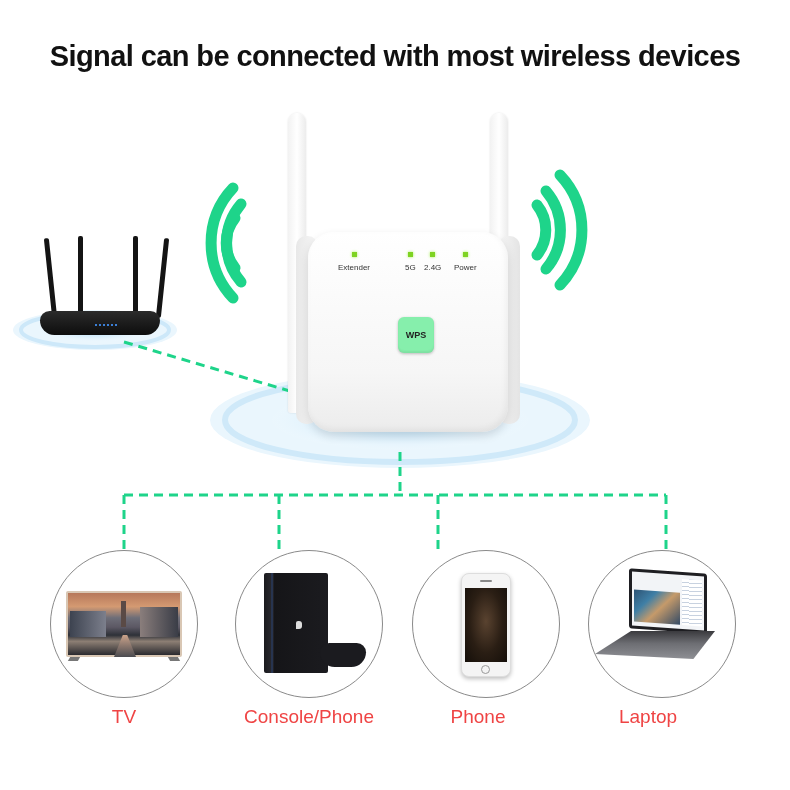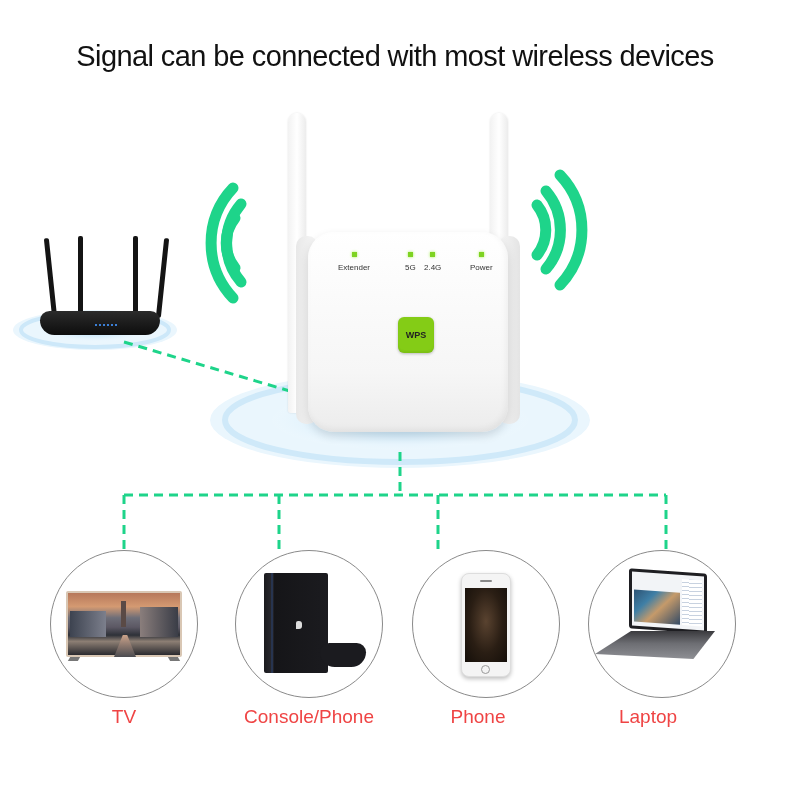--- a/index.html
+++ b/index.html
@@ -1,21 +1,21 @@
 <!DOCTYPE html>
 <html><head>
   <meta charset="utf-8">
   <style>
     * { margin: 0; padding: 0; box-sizing: border-box; }
     html, body { width: 790px; height: 790px; background: #ffffff; overflow: hidden; }
     body { position: relative; font-family: "Liberation Sans", sans-serif; color: #111; }
 
     .headline {
       position: absolute; left: 0; top: 40px; width: 790px; text-align: center;
-      font-size: 29px; font-weight: 400; letter-spacing: -0.6px; color: #111;
+      font-size: 29px; font-weight: 700; letter-spacing: -0.6px; color: #111;
       font-family: "Liberation Sans", sans-serif;
     }
 
     svg.overlay { position: absolute; left: 0; top: 0; width: 790px; height: 790px; }
 
     
     .extender-body {
       position: absolute; left: 308px; top: 232px; width: 200px; height: 200px;
       background: linear-gradient(180deg, #ffffff 0%, #f6f6f6 70%, #ececec 100%);
       border-radius: 26px;
@@ -35,21 +35,21 @@
     .antenna.left { left: 288px; top: 113px; height: 300px; }
     .antenna.right { left: 490px; top: 113px; height: 300px; }
 
     .led-row { position: absolute; left: 338px; top: 252px; width: 160px; height: 30px; }
     .led-item { position: absolute; top: 0; text-align: center; }
     .led { width: 5px; height: 5px; background: #7ed321; margin: 0 auto 6px; box-shadow: 0 0 3px #a5ee50; }
     .led-label { font-size: 8px; color: #333; white-space: nowrap; font-family: "Liberation Sans", sans-serif; }
 
     .wps-button {
       position: absolute; left: 398px; top: 317px; width: 36px; height: 36px;
-      background: #84cc16; border-radius: 6px;
+      background: #86efac; border-radius: 6px;
       box-shadow: 0 1px 3px rgba(0,0,0,0.25), inset 0 -2px 2px rgba(0,0,0,0.06);
       display: flex; align-items: center; justify-content: center;
       font-size: 9px; font-weight: 700; color: #222;
     }
 
     
     .router-base {
       position: absolute; left: 40px; top: 311px; width: 120px; height: 24px;
       background: linear-gradient(180deg, #2b2b2b, #0d0d0d);
       border-radius: 12px 12px 18px 18px;
@@ -200,21 +200,21 @@
       <div class="led-label">Extender</div>
     </div>
     <div class="led-item" style="left:56px;margin-left:11px;">
       <div class="led"></div>
       <div class="led-label">5G</div>
     </div>
     <div class="led-item" style="left:86px;">
       <div class="led"></div>
       <div class="led-label">2.4G</div>
     </div>
-    <div class="led-item" style="left:132px;">
+    <div class="led-item" style="left:116px;">
       <div class="led"></div>
       <div class="led-label">Power</div>
     </div>
   </div>
 
   <div class="wps-button">WPS</div>
 </div>
 
 <div class="device-circle" style="left:50px;">
   <div class="tv-screen">

